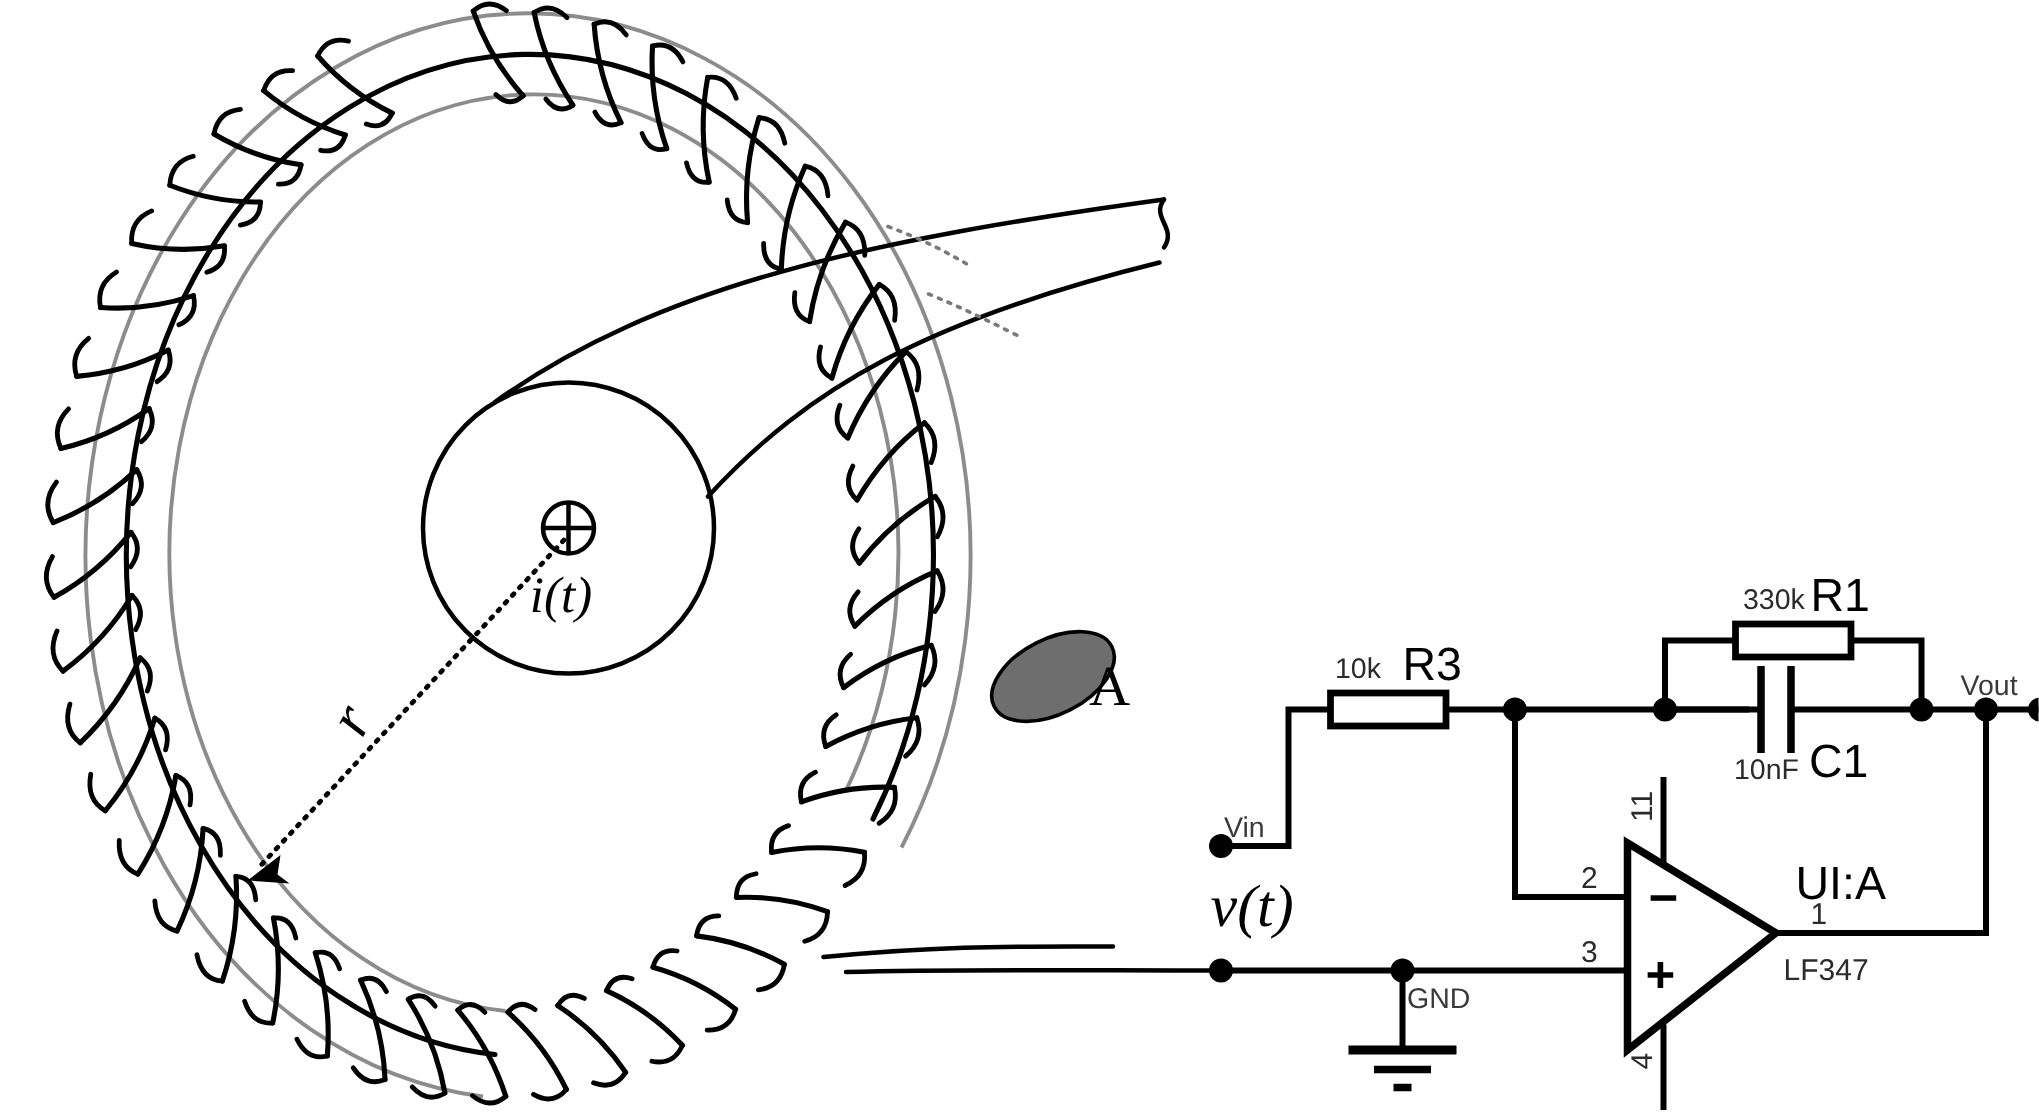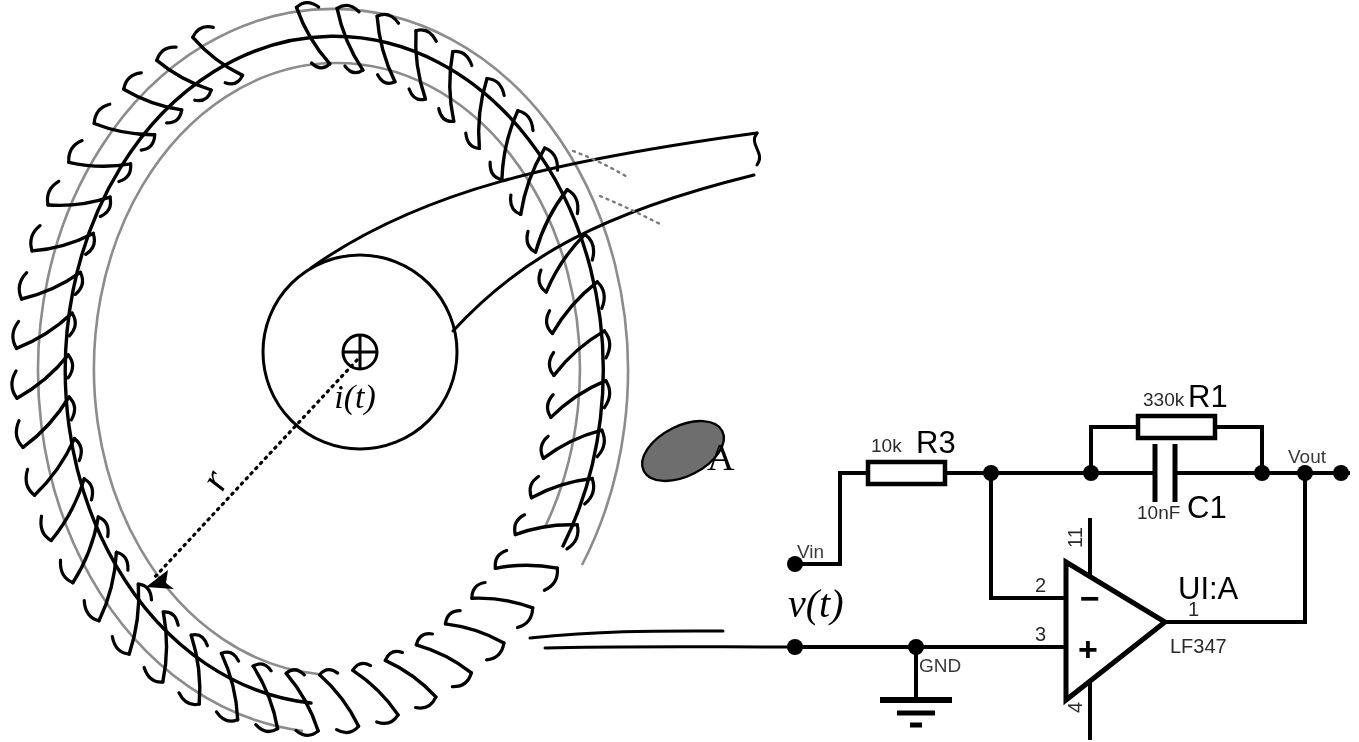--- a/index.html
+++ b/index.html
@@ -1,18 +1,18 @@
 <!DOCTYPE html>
 <html><head>
 <meta charset="utf-8">
 <style>
   html,body{margin:0;padding:0;background:#ffffff;}
   body{width:1359px;height:742px;overflow:hidden;
        font-family:"Liberation Sans",sans-serif;}
-  #stage{position:relative;width:1227px;height:742px;background:#fff;}
+  #stage{position:relative;width:1227px;height:742px;background:#fff;padding-left:19px;}
   svg{display:block;}
   .wire{stroke:#000;stroke-width:4;fill:none;stroke-linecap:square;}
   .coil-black{stroke:#000;stroke-width:3.4;fill:none;stroke-linecap:round;}
   .coil-gray{stroke:#8c8c8c;stroke-width:2.6;fill:none;}
   .cond{stroke:#000;stroke-width:3;fill:none;stroke-linecap:round;}
   .dotted{stroke:#000;stroke-width:3.2;fill:none;stroke-dasharray:1.5 5.5;
           stroke-linecap:round;}
   .hidden-edge{stroke:#7a7a7a;stroke-width:2.4;fill:none;
                stroke-dasharray:2 5;stroke-linecap:round;}
   .comp{stroke:#000;stroke-width:4.5;fill:#fff;}

